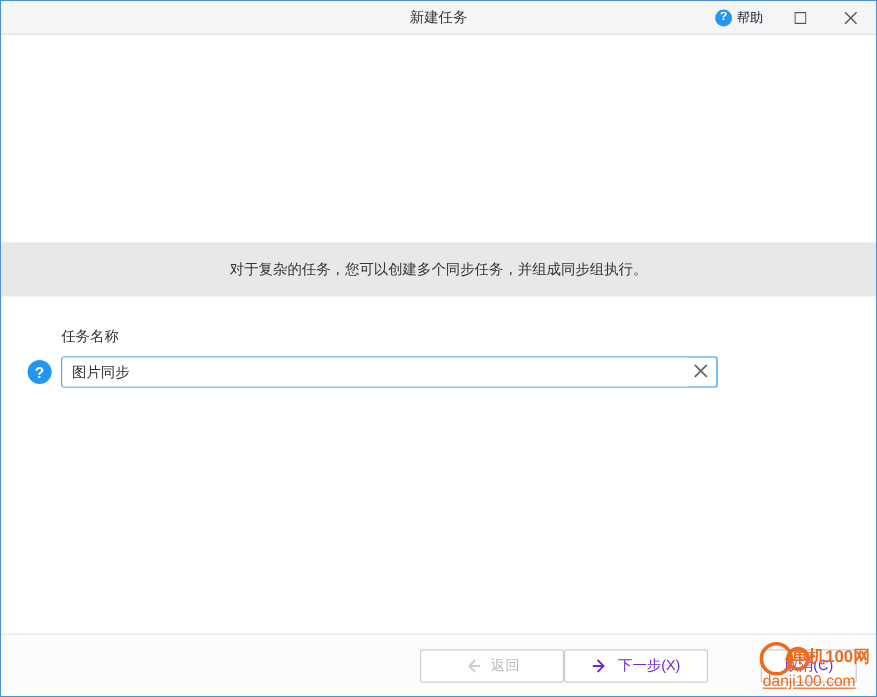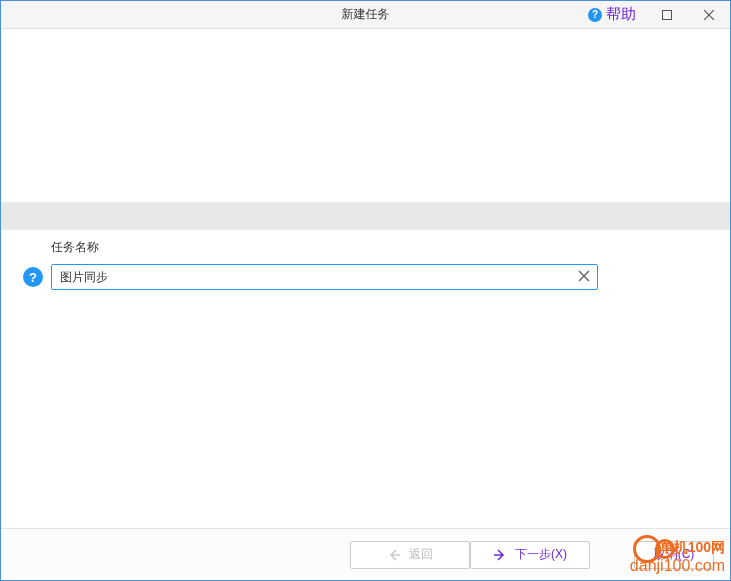--- a/index.html
+++ b/index.html
@@ -60,22 +60,22 @@
       background: #2196f3;
       color: #fff;
       display: flex;
       align-items: center;
       justify-content: center;
       font-size: 10px;
       font-weight: bold;
       margin-right: 4px;
     }
     .help-text {
-      color: #6d28d9;
-      font-size: 15px;
+      color: #0f172a;
+      font-size: 11px;
     }
     .titlebar-btn {
       width: 42px;
       height: 100%;
       display: flex;
       align-items: center;
       justify-content: center;
       cursor: pointer;
       color: #555;
     }
@@ -97,21 +97,21 @@
       background: #e8e8e8;
       padding: 14px 20px;
       text-align: center;
       color: #333;
       font-size: 12px;
     }
     .info-line1 {
       margin-bottom: 14px;
     }
     .form-area {
-      padding: 9px 50px 0 50px;
+      padding: 25px 50px 0 50px;
       position: relative;
     }
     .form-label {
       color: #333;
       font-size: 12px;
       margin-bottom: 8px;
       margin-left: 0;
     }
     .form-row {
       display: flex;
@@ -247,25 +247,26 @@
       right: 6px;
       bottom: 24px;
       color: #ed6b1f;
       font-size: 14px;
       font-weight: bold;
       white-space: nowrap;
       margin-left: 40px;
     }
     .wm-sub {
       position: absolute;
-      right: 6px;
+      right: 18px;
       bottom: 6px;
       color: #ed6b1f;
-      font-size: 16px;
+      font-size: 13px;
       white-space: nowrap;
+      text-decoration: underline;
     }
   </style>
 </head>
 <body>
 
 <div class="window">
 
   <div class="titlebar">
     <div class="title-text">新建任务</div>
     <div class="titlebar-right">
@@ -284,20 +285,21 @@
             <line x1="10" y1="0" x2="0" y2="10" stroke="currentColor" stroke-width="1.2"></line>
           </svg>
       </div>
     </div>
   </div>
 
   <div class="content">
     <div class="spacer-top"></div>
 
     <div class="info-panel">
+      <div class="info-line2">对于复杂的任务，您可以创建多个同步任务，并组成同步组执行。</div>
     </div>
 
     <div class="form-area">
       <div class="form-label">任务名称</div>
       <div class="form-row">
         <div class="help-circle">?</div>
         <div class="input-wrap">
           <input type="text" class="task-input" value="图片同步" style="">
           <div class="clear-btn">
             <svg viewBox="0 0 12 12">

